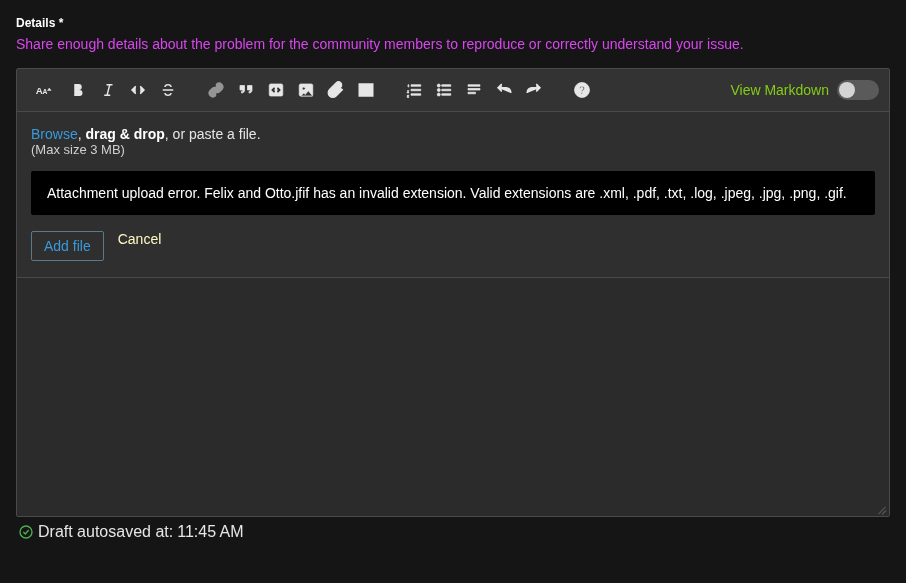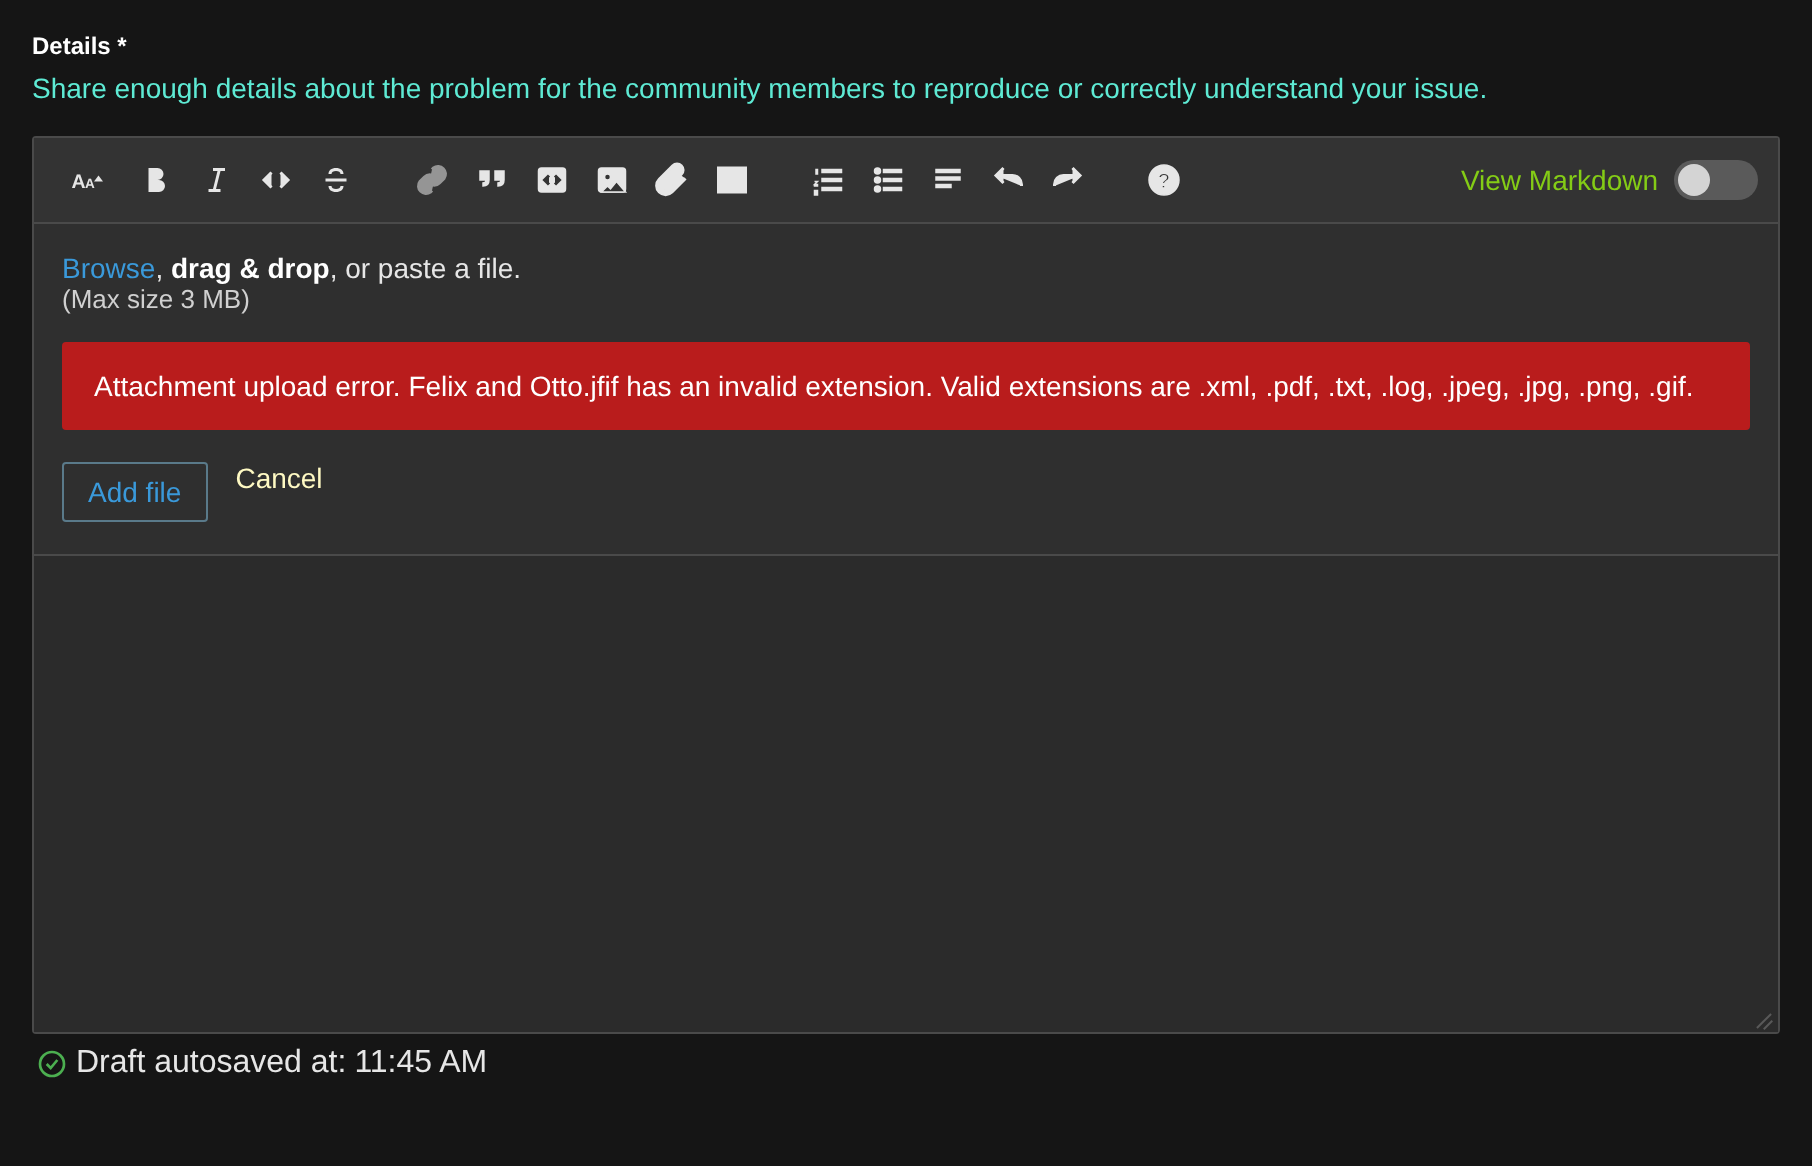--- a/index.html
+++ b/index.html
@@ -5,21 +5,21 @@
   * { box-sizing: border-box; margin: 0; padding: 0; }
   html, body {
     width: 906px; height: 583px;
     background: #151515;
     font-family: "Segoe UI", Arial, sans-serif;
     color: #e6e6e6;
     overflow: hidden;
   }
   .wrap { padding: 16px 16px 0 16px; }
   .title { font-size: 12px; font-weight: 600; color: #fff; margin-bottom: 6px; }
-  .subtitle { font-size: 14px; color: #5eead4; margin-bottom: 16px; }
+  .subtitle { font-size: 14px; color: #d946ef; margin-bottom: 16px; }
 
   .editor-card {
     border: 1px solid #4a4a4a;
     background: #2b2b2b;
     border-radius: 2px;
   }
 
   .toolbar {
     display: flex; align-items: center;
     padding: 8px 10px;
@@ -52,21 +52,21 @@
     padding: 14px 14px 16px 14px;
     border-bottom: 1px solid #4a4a4a;
     background: #2f2f2f;
   }
   .attach-line { font-size: 14px; margin-bottom: 0; }
   .attach-line .lnk { color: #3a99da; cursor: pointer; }
   .attach-line .bold { font-weight: 700; color: #fff; }
   .max-size { font-size: 13px; color: #d0d0d0; margin-bottom: 14px; }
 
   .error-banner {
-    background: #b91c1c;
+    background: #000000;
     color: #fff;
     font-size: 14px;
     padding: 14px 16px;
     border-radius: 2px;
     margin-bottom: 16px;
   }
 
   .attach-actions { display: flex; gap: 14px; }
   .btn-outline {
     border: 1px solid #5a7a8a;

